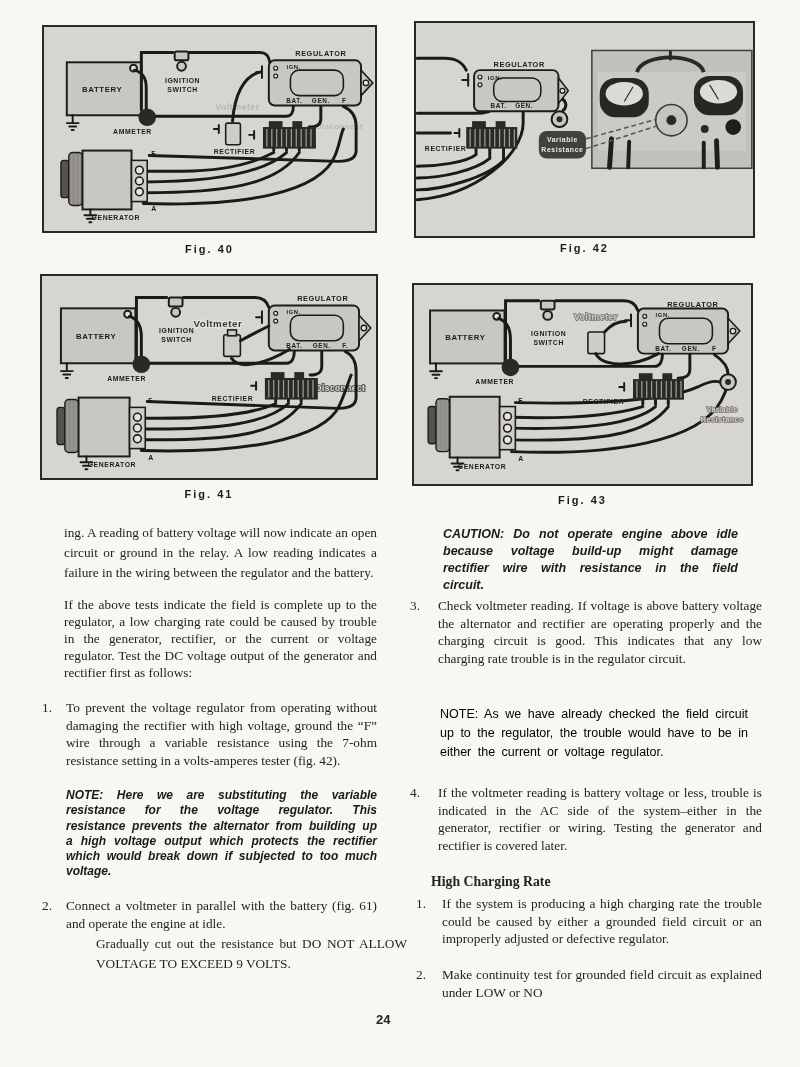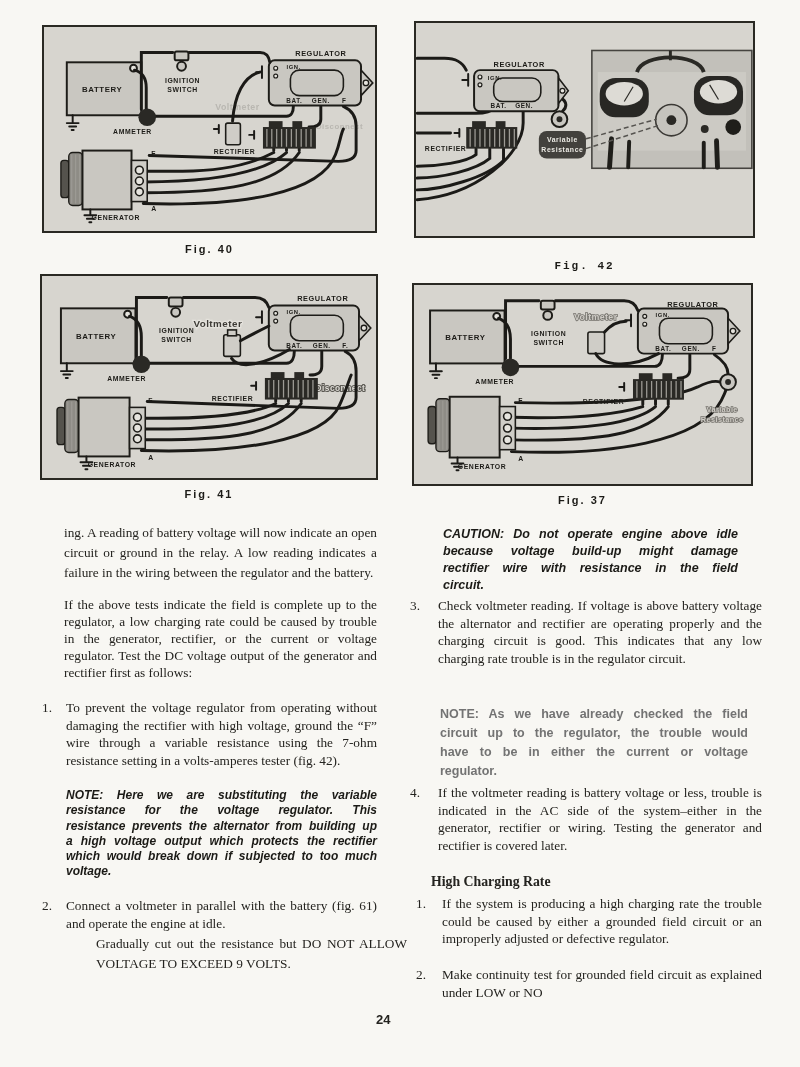--- a/index.html
+++ b/index.html
@@ -11,22 +11,22 @@
            font-size:11px;letter-spacing:2px;color:#1c1b17;text-align:center;}
   .serif{position:absolute;font-size:13.3px;line-height:20px;text-align:justify;}
   .p2{line-height:17px;}
   .item{position:absolute;display:flex;}
   .item .num{width:24px;flex:none;font-size:13.3px;line-height:17.5px;}
   .item .body{flex:1;font-size:13.3px;line-height:17.5px;text-align:justify;}
   .noteblk{position:absolute;font-family:"Liberation Sans",sans-serif;font-weight:bold;
            font-size:12px;line-height:15.3px;word-spacing:3px;text-align:justify;color:#1b1a16;}
   .cautionblk{position:absolute;font-family:"Liberation Sans",sans-serif;font-weight:bold;font-style:italic;
            font-size:12.5px;line-height:17px;word-spacing:3px;text-align:justify;color:#1b1a16;}
-  .noteblk2{position:absolute;font-family:"Liberation Sans",sans-serif;font-weight:bold;
-           font-size:12.5px;line-height:19px;word-spacing:3px;text-align:justify;color:#737373;}
+  .noteblk2{position:absolute;font-family:"Liberation Sans",sans-serif;font-weight:normal;
+           font-size:12.5px;line-height:19px;word-spacing:3px;text-align:justify;color:#000000;}
   .heading{position:absolute;font-weight:bold;font-size:13.8px;margin-left:21px;}
   .pagenum{position:absolute;font-family:"Liberation Sans",sans-serif;font-weight:bold;font-size:13px;}
   
   .sl{font-family:"Liberation Sans",sans-serif;font-weight:bold;fill:#1d1c18;letter-spacing:.6px;}
   .faint{fill:#b9b7b1;letter-spacing:.5px;}
   .halo-dark{fill:#3d3b36;stroke:#e4e2dc;stroke-width:2.5px;paint-order:stroke;letter-spacing:.5px;}
   .halo-light{fill:#dcdad4;stroke:#5c5a54;stroke-width:2px;paint-order:stroke;letter-spacing:.5px;}
   .halo-soft{fill:#cfccc6;stroke:#75736d;stroke-width:1.6px;paint-order:stroke;letter-spacing:.4px;}
   .wire{stroke:#1b1a17;stroke-width:3;fill:none;stroke-linecap:round;}
   .thin{stroke:#1b1a17;stroke-width:2;fill:none;stroke-linecap:round;}
@@ -174,21 +174,21 @@
         <path d="M305,120 L306,147" stroke="#1f1e1a" stroke-width="5" stroke-linecap="round"></path>
       </g>
       <g>
         <path d="M172,118 L244,98 M172,128 L247,104" stroke="#55534f" stroke-width="1.5" stroke-dasharray="5 3" fill="none"></path>
         <rect x="124" y="110" width="48" height="28" rx="8" fill="#43413d"></rect>
         <text x="148" y="121" font-size="7" text-anchor="middle" fill="#eceae4" class="sl" style="fill:#eceae4">Variable</text>
         <text x="148" y="131" font-size="7" text-anchor="middle" class="sl" style="fill:#eceae4">Resistance</text>
       </g>
     </svg>
   </div>
-  <div class="caption" style="left:414px;top:260px;width:341px;font-family:Liberation Mono, monospace;">Fig. 42</div>
+  <div class="caption" style="left:414px;top:242px;width:341px;">Fig. 42</div>
 
   <div class="fig" style="left:40px;top:274px;width:338px;height:206px;">
     <svg viewBox="0 0 338 206">
       <g>
         <rect class="comp" x="18" y="33" width="76" height="56"></rect>
         <circle cx="86" cy="39" r="3.5" fill="#e6e4de" stroke="#1d1c18" stroke-width="2"></circle>
         <text class="sl" x="54" y="64" font-size="8" text-anchor="middle">BATTERY</text>
         <path class="thin" d="M24,89 L24,97 M18,97 L30,97 M20.5,100.5 L27.5,100.5 M23,104 L25,104"></path>
       </g>
       <g>
@@ -337,21 +337,21 @@
         <circle cx="94" cy="134" r="4" fill="#e6e4de" stroke="#1d1c18" stroke-width="1.6"></circle>
         <circle cx="94" cy="146" r="4" fill="#e6e4de" stroke="#1d1c18" stroke-width="1.6"></circle>
         <circle cx="94" cy="158" r="4" fill="#e6e4de" stroke="#1d1c18" stroke-width="1.6"></circle>
         <text class="sl" x="105" y="120" font-size="7">F</text>
         <text class="sl" x="105" y="180" font-size="7">A</text>
         <text class="sl" x="68" y="188" font-size="7" text-anchor="middle">GENERATOR</text>
         <path class="thin" d="M43,176 L43,182 M37,182 L49,182 M39.5,185.5 L46.5,185.5 M42,189 L44,189"></path>
       </g>
     </svg>
   </div>
-  <div class="caption" style="left:412px;top:494px;width:341px;">Fig. 37</div>
+  <div class="caption" style="left:412px;top:494px;width:341px;">Fig. 43</div>
 
   <div class="serif" style="left:64px;top:523px;width:313px;">ing. A reading of battery voltage will now indicate an open circuit or ground in the relay. A low reading indicates a failure in the wiring between the regulator and the battery.</div>
   <div class="serif p2" style="left:64px;top:596px;width:313px;">If the above tests indicate the field is complete up to the regulator, a low charging rate could be caused by trouble in the generator, rectifier, or the current or voltage regulator. Test the DC voltage output of the generator and rectifier first as follows:</div>
   <div class="item" style="left:42px;top:699px;width:335px;">
     <span class="num">1.</span>
     <span class="body">To prevent the voltage regulator from operating without damaging the rectifier with high voltage, ground the “F” wire through a variable resistance using the 7-ohm resistance setting in a volts-amperes tester (fig. 42).</span>
   </div>
   <div class="noteblk" style="left:66px;top:788px;width:311px;font-style:italic;">NOTE: Here we are substituting the variable resistance for the voltage regulator. This resistance prevents the alternator from building up a high voltage output which protects the rectifier which would break down if subjected to too much voltage.</div>
   <div class="item" style="left:42px;top:897px;width:335px;">
     <span class="num">2.</span>

